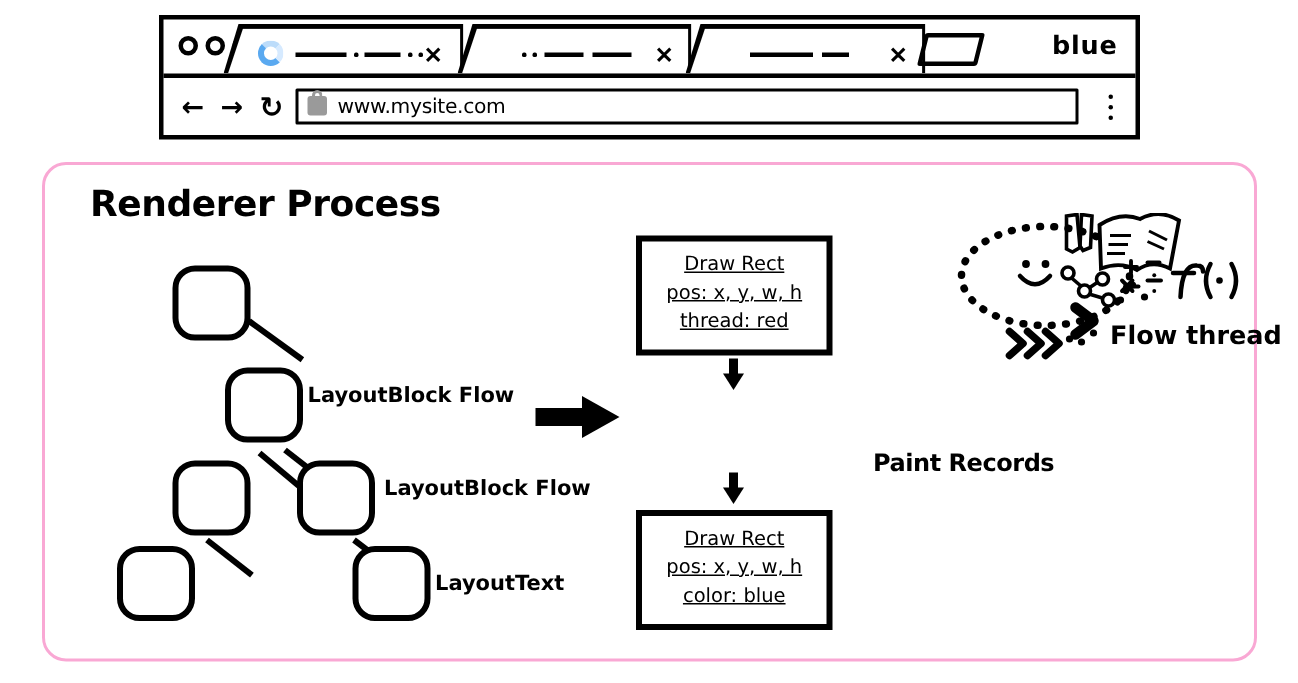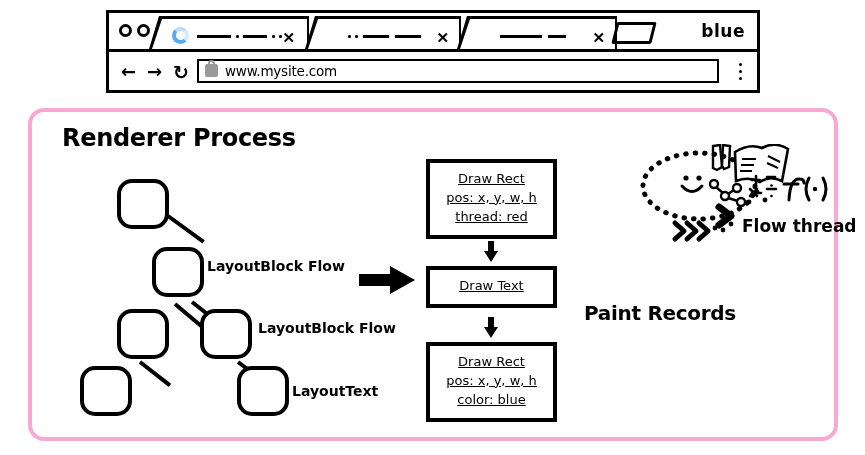--- a/index.html
+++ b/index.html
@@ -174,21 +174,21 @@
     margin-bottom: 4px;
   }
 
   
   .renderer {
     position: absolute;
     left: 28px;
     top: 108px;
     width: 810px;
     height: 333px;
-    border: 4px solid #f9a8d4;
+    border: 2px solid #f9a8d4;
     border-radius: 16px;
     box-sizing: border-box;
     background: #fff;
   }
   .panel-title {
     position: absolute;
     left: 30px; top: 12px;
     font-size: 24px;
     font-weight: bold;
     font-family: "DejaVu Sans", sans-serif;
@@ -249,21 +249,21 @@
     position: absolute; left: 0; top: 10px;
     width: 0; height: 0;
     border-left: 7px solid transparent;
     border-right: 7px solid transparent;
     border-top: 11px solid #000;
   }
 
   .paint-records-label {
     position: absolute;
     left: 580px; top: 297px;
-    font-size: 20px;
+    font-size: 16px;
     font-weight: bold;
     font-family: "DejaVu Sans", sans-serif;
     letter-spacing: -0.3px;
     white-space: nowrap;
   }
 
   
   .doodle { position: absolute; left: 605px; top: 32px; width: 225px; height: 110px; }
   .doodle svg { position: absolute; left: 0; top: 0; }
   .mainthread-label {
@@ -380,23 +380,20 @@
     <span class="ln">Draw Rect</span>
     <span class="ln">pos: x, y, w, h</span>
     <span class="ln">thread: red</span>
   </div>
 
   <div class="pr-arrow" style="left:452px; top:129px;">
     <i class="st"></i>
       <i class="hd"></i>
   </div>
 
-  <div class="prbox" style="left:394px; top:154px;">
-    <span class="ln">Draw Text</span>
-  </div>
 
   <div class="pr-arrow" style="left:452px; top:205px;">
     <i class="st"></i>
       <i class="hd"></i>
   </div>
 
   <div class="prbox" style="left:394px; top:230px;">
     <span class="ln">Draw Rect</span>
     <span class="ln">pos: x, y, w, h</span>
     <span class="ln">color: blue</span>

